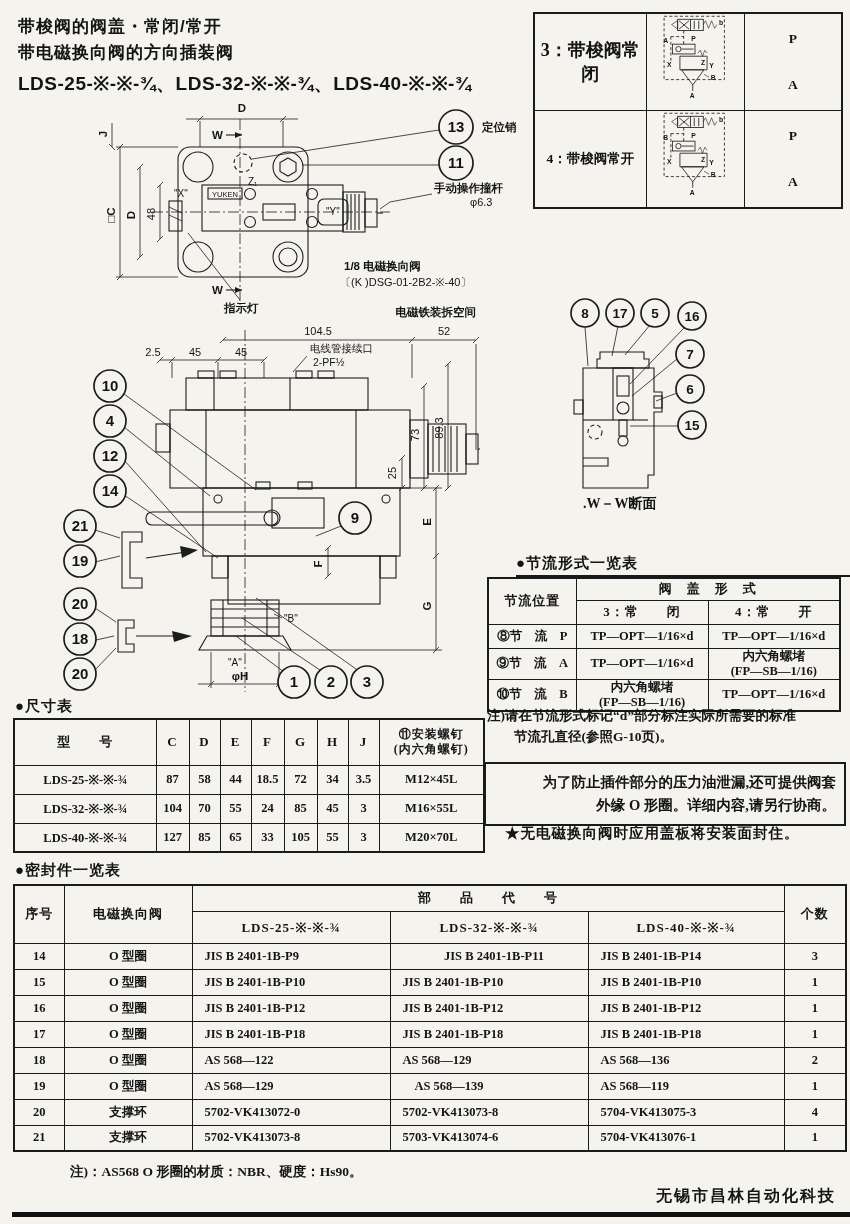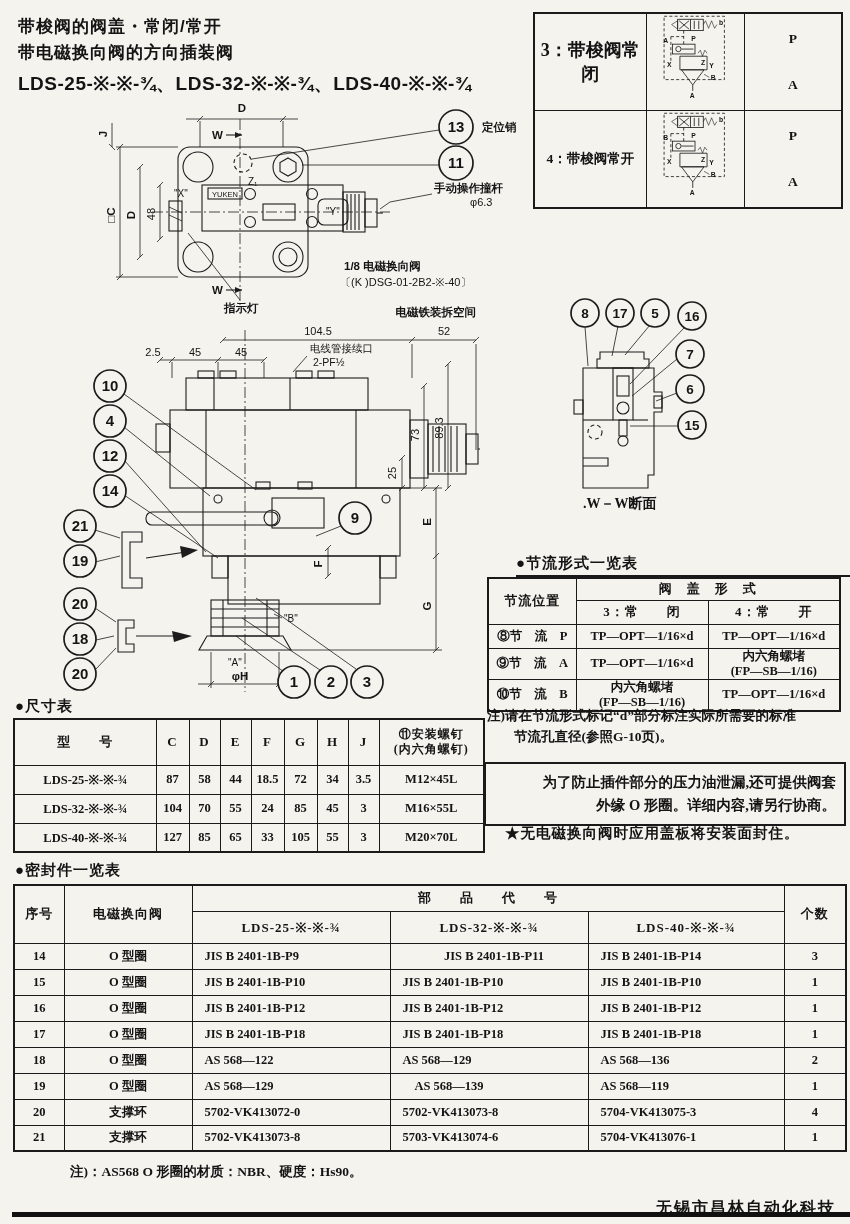--- a/index.html
+++ b/index.html
@@ -10,21 +10,21 @@
   .t1{font-size:17px;font-weight:bold;line-height:1.5;letter-spacing:1px;}
   .t3{font-size:19px;font-weight:bold;margin-top:5px;letter-spacing:.5px;}
   .sec-title{position:absolute;font-size:15px;font-weight:bold;letter-spacing:1px;}
   .underlined{border-bottom:2.5px solid #1a1a1a;padding-bottom:2px;}
   .note{position:absolute;font-family:"Liberation Serif",serif;font-size:13.5px;line-height:1.55;
         white-space:pre-line;font-weight:600;}
   .noticebox{position:absolute;border:2px solid #1a1a1a;padding:7px 8px;font-family:"Liberation Serif",serif;
         font-size:14.5px;font-weight:600;line-height:1.6;white-space:pre-line;text-align:right;}
   .starnote{position:absolute;font-size:14.5px;font-weight:bold;letter-spacing:1px;}
   .footer{position:absolute;right:14px;top:1186px;width:400px;text-align:right;
-        font-size:16px;font-weight:bold;letter-spacing:2px;margin-top:12px;}
+        font-size:16px;font-weight:bold;letter-spacing:2px;}
   .bottombar{position:absolute;left:12px;top:1212px;width:838px;height:5px;background:#111;}
   
   table.tb{position:absolute;border-collapse:collapse;table-layout:fixed;border:2.2px solid #1a1a1a;}
   .tb th,.tb td{border:1.4px solid #1a1a1a;text-align:center;vertical-align:middle;padding:0 2px;
         font-family:"Liberation Serif",serif;font-size:12.5px;font-weight:600;color:#141414;}
   .tb th{font-size:13px;font-weight:bold;letter-spacing:1px;}
   .pre{white-space:pre-line;line-height:1.2;}
   .pa-cell{display:flex;flex-direction:column;justify-content:space-around;height:92px;
         font-size:13.5px;font-weight:bold;}
   .modelcell{font-size:12px;}

